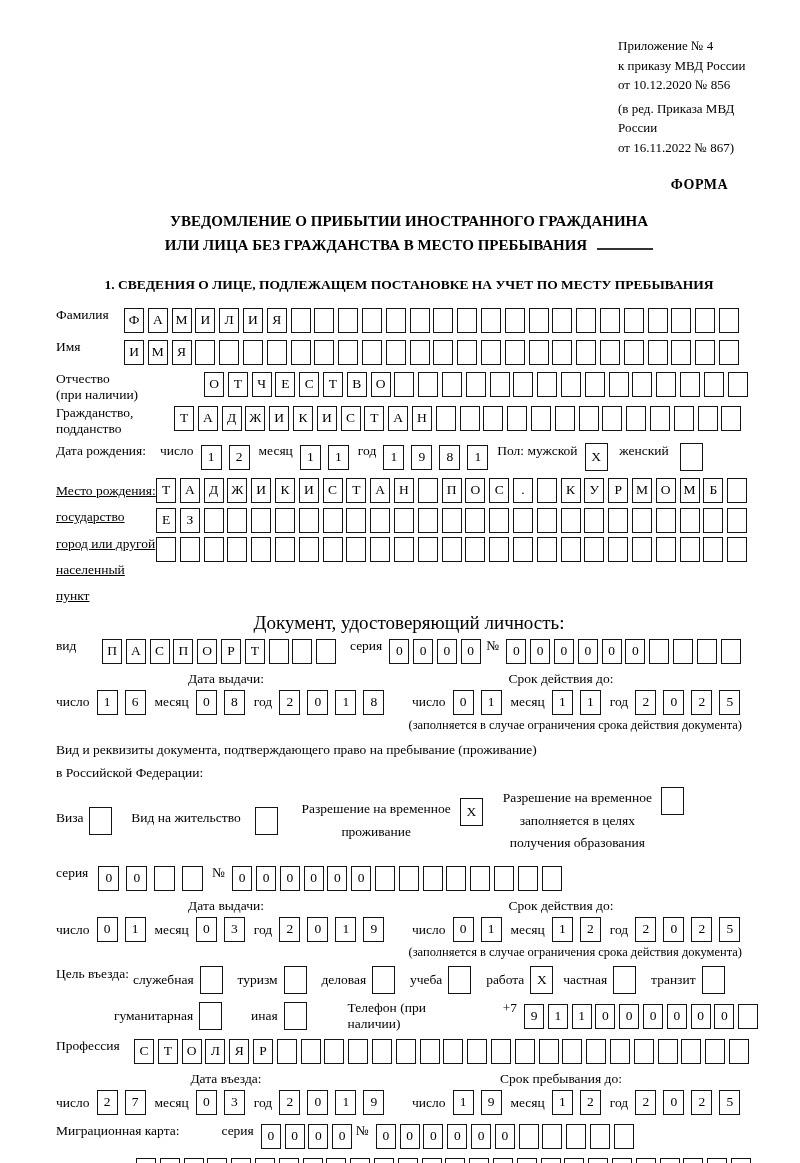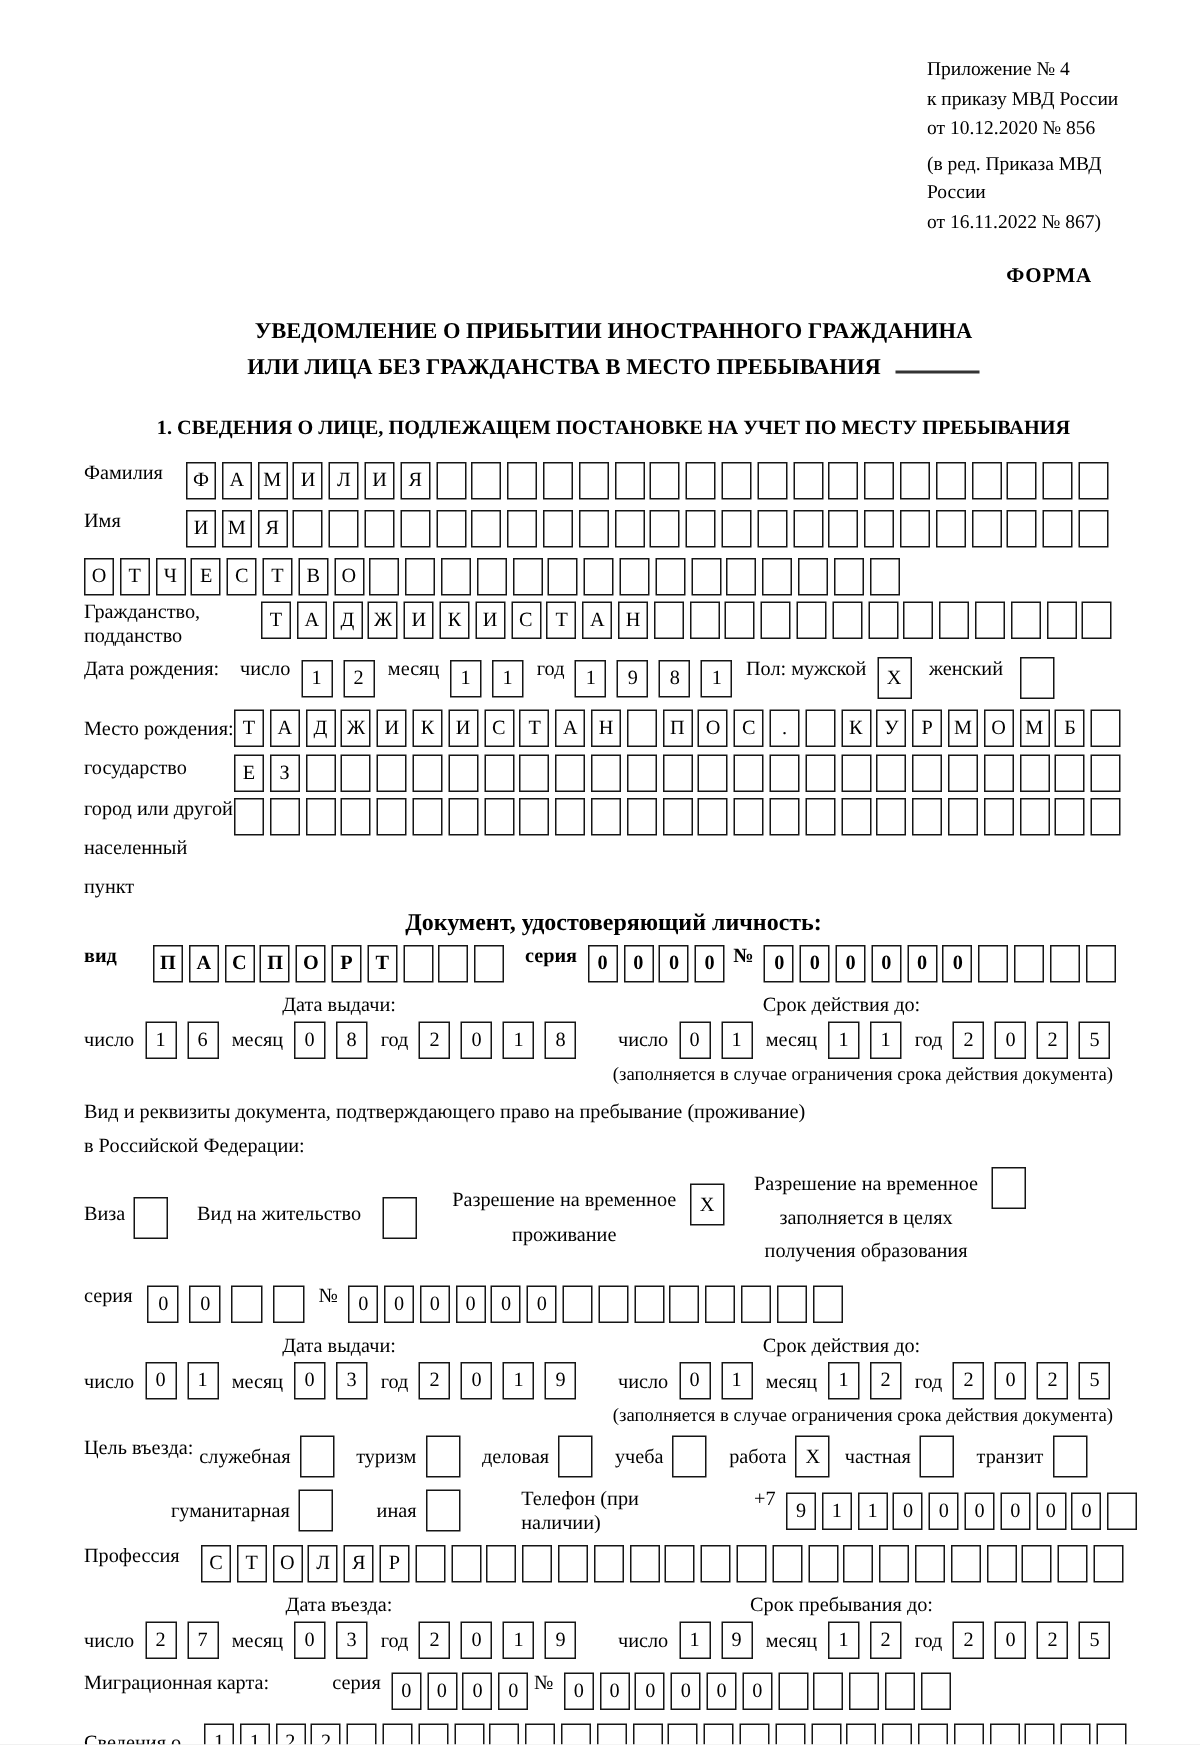--- a/index.html
+++ b/index.html
@@ -32,26 +32,26 @@
     display:inline-block; width:20px; height:25px; border:1.7px solid #151515;
     margin-right:3.8px; text-align:center; font-size:13.5px; line-height:22px;
     background:#fff; flex:0 0 auto;
   }
   .cells.sp .cell { margin-right:7px; width:21px; }
   .cells.chk .cell { width:23px; height:28px; line-height:25px; }
   .t { margin:0 7px 0 2px; }
   .t-first { margin-right:7px; }
   
   .block { display:flex; margin-top:8px; }
-  .block .lines { flex:0 0 auto; line-height:1.95; }
+  .block .lines { flex:0 0 auto; line-height:1.95;text-decoration:underline; }
   .block .stack .cells { display:flex; margin-bottom:4.5px; }
   .w-birthpl { width:100px; line-height:2.1; }
   .w-reps { width:80px; line-height:1.85; }
   
-  .subhead { text-align:center; font-weight:bold; margin-top:8px; font-size:16px; }
+  .subhead { text-align:center; font-weight:normal; margin-top:8px; font-size:19px; }
   
   .date-heads { display:flex; margin-top:6px; }
   .date-heads .h1 { width:340px; text-align:center; }
   .date-heads .h2 { width:330px; text-align:center; }
   .date-row { display:flex; align-items:center; margin-top:3px; }
   .dcol1 { display:flex; align-items:center; width:356px; }
   .dcol2 { display:flex; align-items:center; }
   .note-r { text-align:right; padding-right:20px; font-size:12.5px; margin-top:3px; }
   .plain { margin-top:9px; }
   
@@ -143,20 +143,24 @@
         <span class="cell"></span>
         <span class="cell"></span>
         <span class="cell"></span>
         <span class="cell"></span>
         <span class="cell"></span>
         <span class="cell"></span>
       </span>
   </div>
 
   <div class="row" style="align-items:flex-start;">
+    <span class="lbl w-patr">
+      <span>Отчество</span><br>
+      <span>(при наличии)</span>
+    </span>
     <span class="cells" style="margin-top:1px;">
         <span class="cell">О</span>
         <span class="cell">Т</span>
         <span class="cell">Ч</span>
         <span class="cell">Е</span>
         <span class="cell">С</span>
         <span class="cell">Т</span>
         <span class="cell">В</span>
         <span class="cell">О</span>
         <span class="cell"></span>
@@ -325,21 +329,21 @@
           <span class="cell"></span>
           <span class="cell"></span>
           <span class="cell"></span>
           <span class="cell"></span>
           <span class="cell"></span>
         </span>
     </div>
   </div>
 
   <div class="subhead" style="margin-top:2px;">Документ, удостоверяющий личность:</div>
-  <div class="row" style="margin-top:4px;font-weight:bold;">
+  <div class="row" style="margin-top:4px;">
     <span class="lbl w-vid">вид</span>
     <span class="cells">
         <span class="cell">П</span>
         <span class="cell">А</span>
         <span class="cell">С</span>
         <span class="cell">П</span>
         <span class="cell">О</span>
         <span class="cell">Р</span>
         <span class="cell">Т</span>
         <span class="cell"></span>

